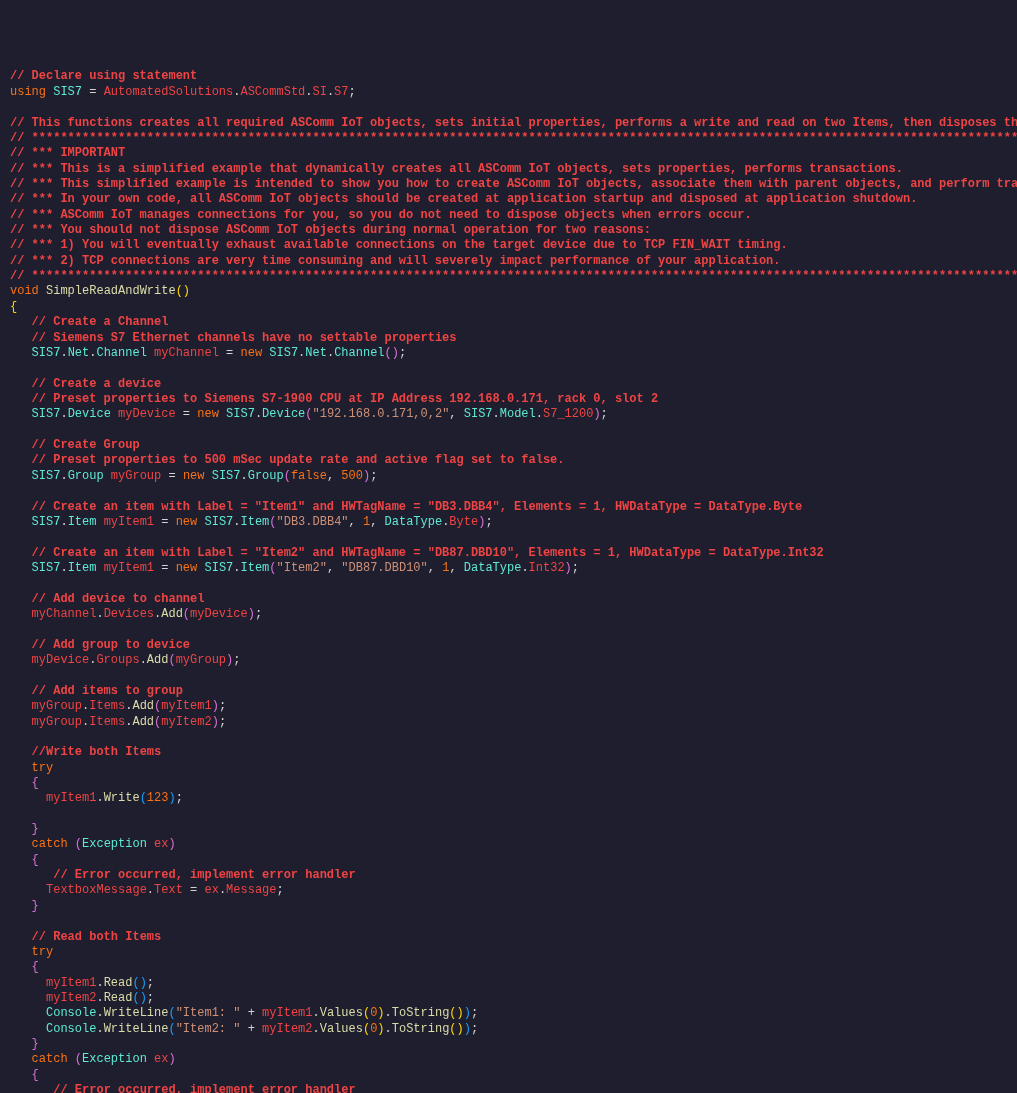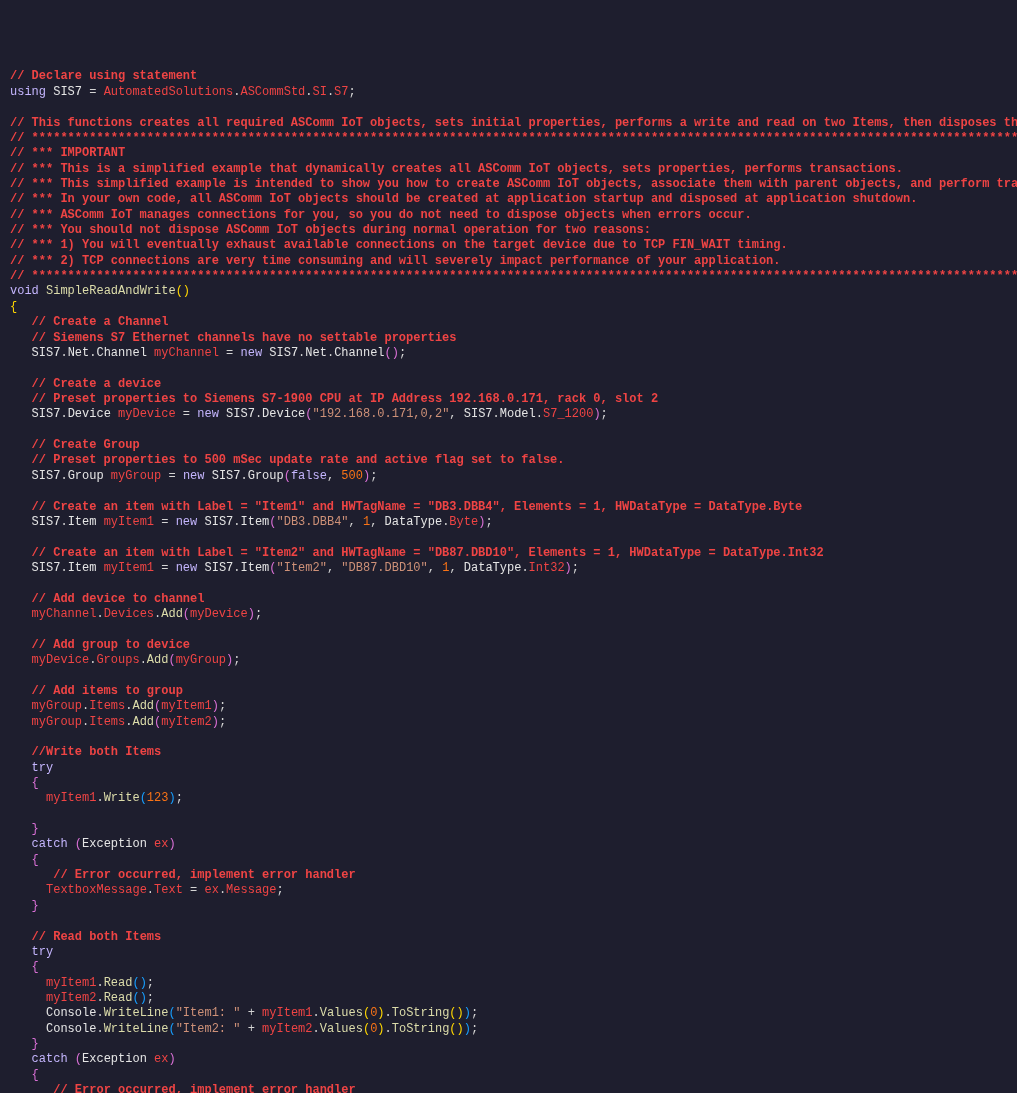--- a/index.html
+++ b/index.html
@@ -6,22 +6,22 @@
     background: #1e1e2e;
     color: #cdd6f4;
     font-family: Consolas, "Courier New", monospace;
     font-size: 12px;
     line-height: 1.28;
     margin: 0;
     padding: 8px 10px;
     white-space: pre;
   }
   .cmt { color: #ef4444; font-weight: bold; }
-  .kw  { color: #c4b5fd; margin-top: 24px; }
-  .cls { color: #e5e5e5; }
+  .kw  { color: #f97316; margin-top: 24px; }
+  .cls { color: #5eead4; }
   .fn  { color: #dcdcaa; text-align: center; }
   .var { color: #ef4444; }
   .str { color: #ce9178; }
   .num { color: #f97316; }
   .op  { color: #d4d4d4; }
   .par { color: #ffd700; }
   .brk { color: #da70d6; }
   .brk2{ color: #179fff; }
 </style>
 </head>

